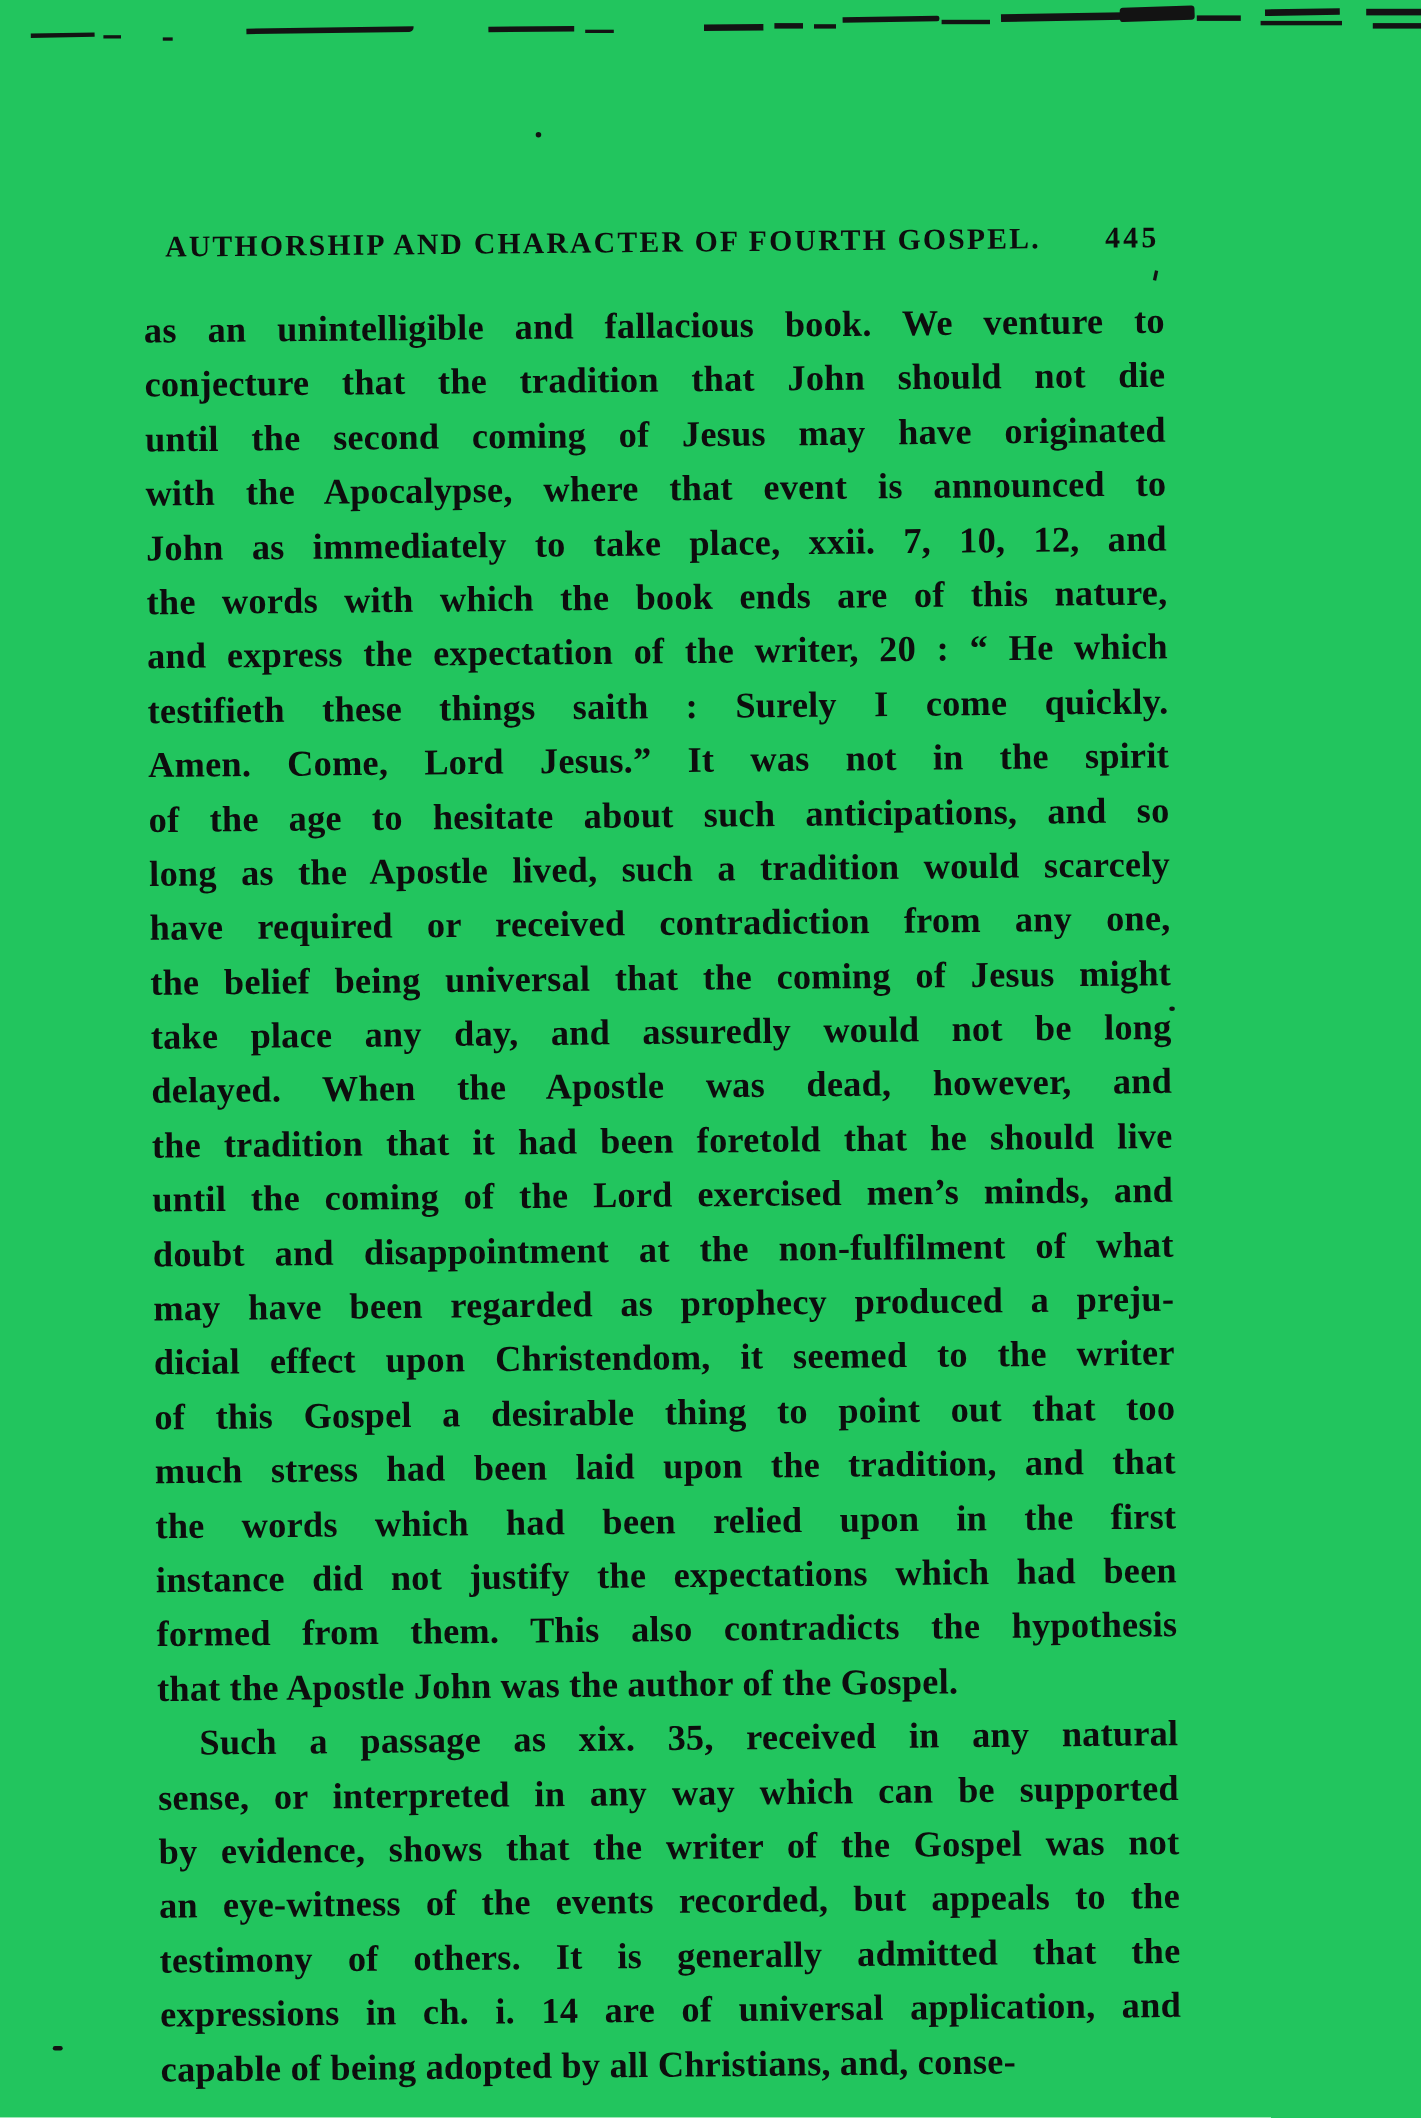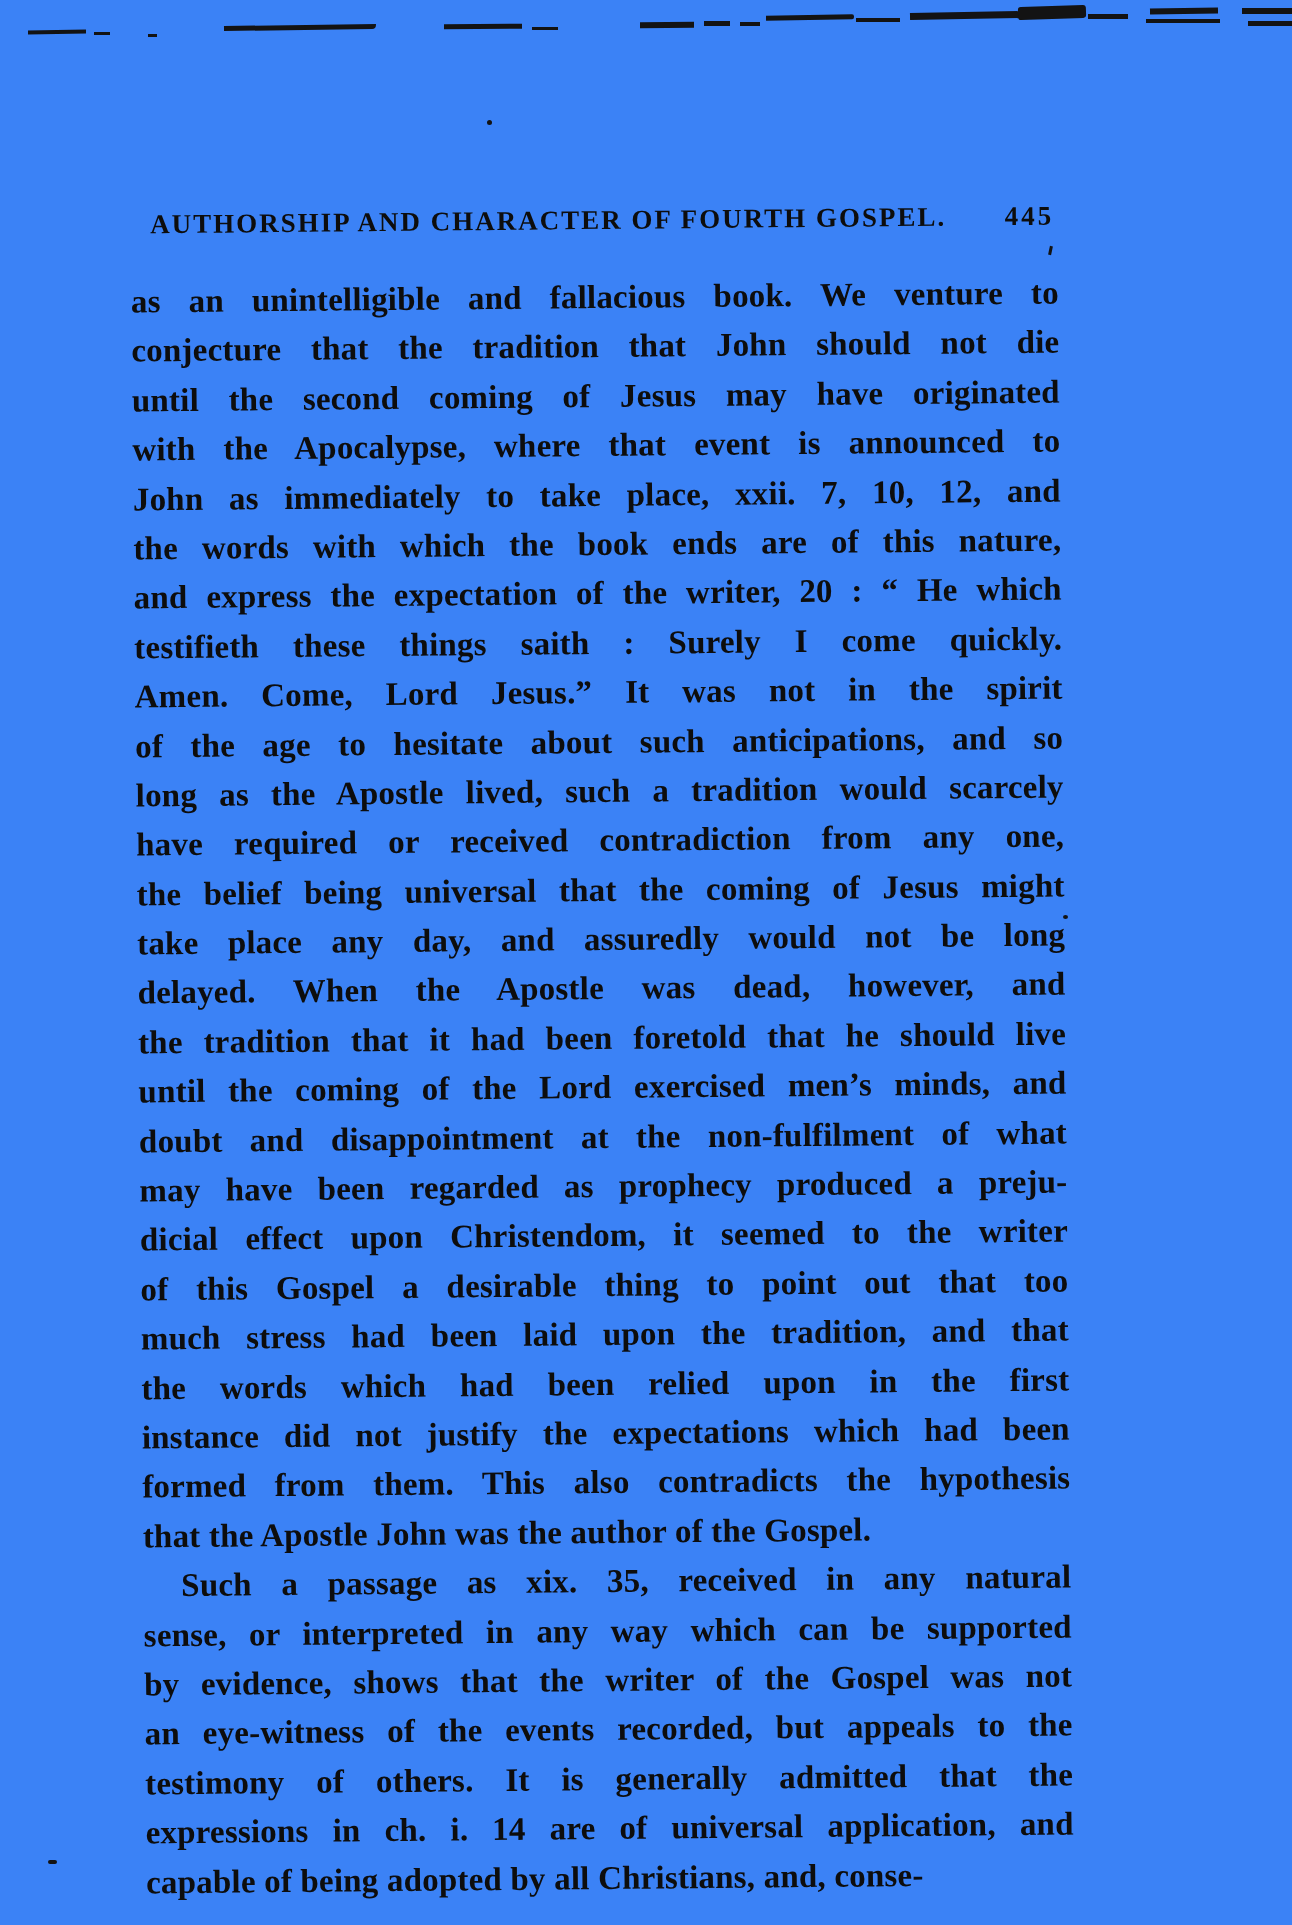--- a/index.html
+++ b/index.html
@@ -5,21 +5,21 @@
 <style>
   html, body {
     margin: 0;
     padding: 0;
     background: #ffffff;
   }
   .page {
     position: relative;
     width: 1292px;
     height: 1925px;
-    background: #3b82f6;
+    background: #22c55e;
     overflow: hidden;
     font-family: "Liberation Serif", serif;
     color: #0d0d0d;
   }
   
   .marks i {
     position: absolute;
     display: block;
     background: #131313;
   }

